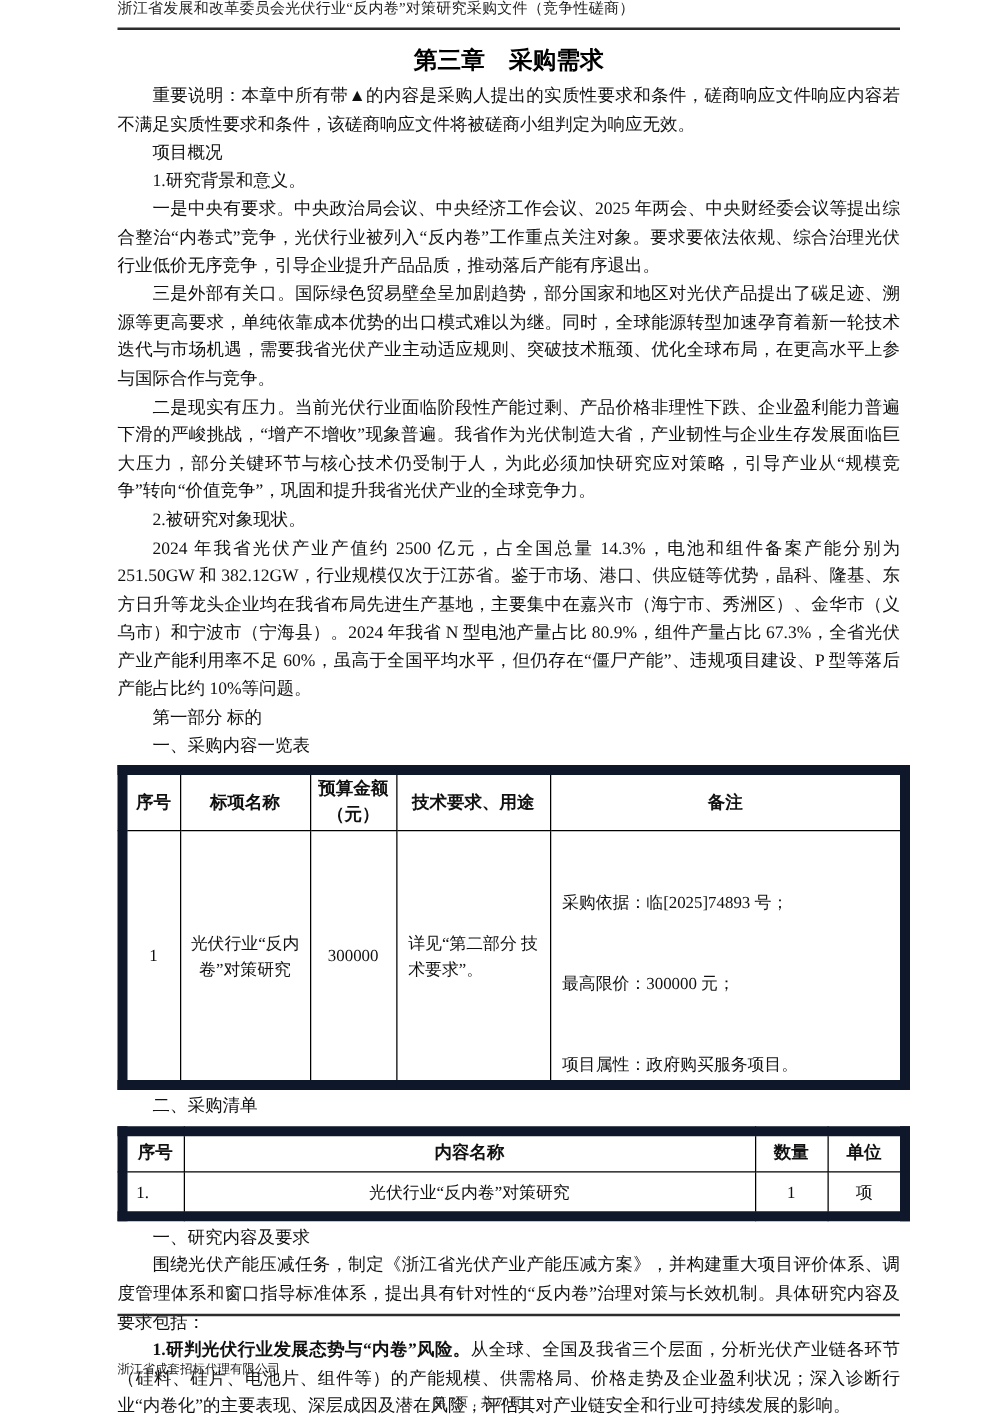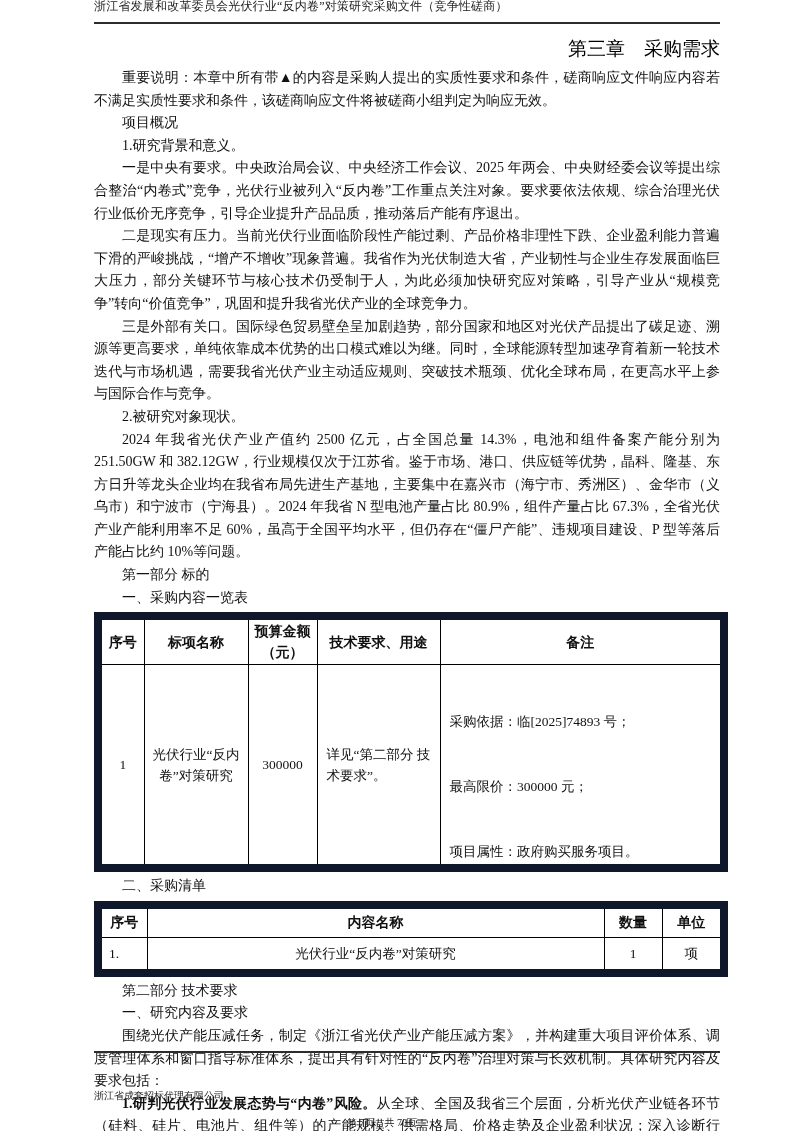--- a/index.html
+++ b/index.html
@@ -9,21 +9,21 @@
     font-family:"Liberation Serif","DejaVu Serif",serif;
     overflow:hidden;
   }
   .content { position:absolute; left:94px; top:0; width:626px; }
   .doc-header {
     font-size:12px; text-align:left;
     color:#222; letter-spacing:0.2px; line-height:13px;
   }
   .header-rule { border-bottom:2px solid #2d2d2d; margin-top:9px; }
   .chapter-title {
-    font-size:19px; font-weight:normal; text-align:right;
+    font-size:19px; font-weight:bold; text-align:center;
     margin-top:11px; line-height:27px; color:#000;
   }
   .body { font-size:14px; line-height:22.6px; text-align:justify; margin-top:5px; }
   .body p { margin:0; text-indent:2em; }
   .bold { font-weight:normal; }
   table {
     border-collapse:collapse; width:626px; table-layout:fixed;
     margin:3px 0; font-size:13.5px;
   }
   .t1, .t2 { border:8px solid #0f172a; }
@@ -57,22 +57,22 @@
   <div class="content">
     <div class="doc-header">浙江省发展和改革委员会光伏行业“反内卷”对策研究采购文件（竞争性磋商）</div>
     <div class="header-rule"></div>
     <div class="chapter-title">第三章　采购需求</div>
 
     <div class="body">
       <p>重要说明：本章中所有带▲的内容是采购人提出的实质性要求和条件，磋商响应文件响应内容若不满足实质性要求和条件，该磋商响应文件将被磋商小组判定为响应无效。</p>
       <p class="bold">项目概况</p>
       <p>1.研究背景和意义。</p>
       <p>一是中央有要求。中央政治局会议、中央经济工作会议、2025 年两会、中央财经委会议等提出综合整治“内卷式”竞争，光伏行业被列入“反内卷”工作重点关注对象。要求要依法依规、综合治理光伏行业低价无序竞争，引导企业提升产品品质，推动落后产能有序退出。</p>
+      <p>三是外部有关口。国际绿色贸易壁垒呈加剧趋势，部分国家和地区对光伏产品提出了碳足迹、溯源等更高要求，单纯依靠成本优势的出口模式难以为继。同时，全球能源转型加速孕育着新一轮技术迭代与市场机遇，需要我省光伏产业主动适应规则、突破技术瓶颈、优化全球布局，在更高水平上参与国际合作与竞争。</p>
       <p>二是现实有压力。当前光伏行业面临阶段性产能过剩、产品价格非理性下跌、企业盈利能力普遍下滑的严峻挑战，“增产不增收”现象普遍。我省作为光伏制造大省，产业韧性与企业生存发展面临巨大压力，部分关键环节与核心技术仍受制于人，为此必须加快研究应对策略，引导产业从“规模竞争”转向“价值竞争”，巩固和提升我省光伏产业的全球竞争力。</p>
-      <p>三是外部有关口。国际绿色贸易壁垒呈加剧趋势，部分国家和地区对光伏产品提出了碳足迹、溯源等更高要求，单纯依靠成本优势的出口模式难以为继。同时，全球能源转型加速孕育着新一轮技术迭代与市场机遇，需要我省光伏产业主动适应规则、突破技术瓶颈、优化全球布局，在更高水平上参与国际合作与竞争。</p>
       <p>2.被研究对象现状。</p>
       <p>2024 年我省光伏产业产值约 2500 亿元，占全国总量 14.3%，电池和组件备案产能分别为 251.50GW 和 382.12GW，行业规模仅次于江苏省。鉴于市场、港口、供应链等优势，晶科、隆基、东方日升等龙头企业均在我省布局先进生产基地，主要集中在嘉兴市（海宁市、秀洲区）、金华市（义乌市）和宁波市（宁海县）。2024 年我省 N 型电池产量占比 80.9%，组件产量占比 67.3%，全省光伏产业产能利用率不足 60%，虽高于全国平均水平，但仍存在“僵尸产能”、违规项目建设、P 型等落后产能占比约 10%等问题。</p>
 
       <p class="bold">第一部分 标的</p>
       <p class="bold">一、采购内容一览表</p>
 
       <table class="t1">
         <colgroup>
           <col style="width:46px">
             <col style="width:104px">
@@ -120,21 +120,20 @@
           </tr>
           <tr class="brow">
             <td class="num-left">1.</td>
             <td>光伏行业“反内卷”对策研究</td>
             <td>1</td>
             <td>项</td>
           </tr>
         </tbody>
       </table>
 
-      <p class="bold">第二部分 技术要求</p>
       <p class="bold">一、研究内容及要求</p>
       <p>围绕光伏产能压减任务，制定《浙江省光伏产业产能压减方案》，并构建重大项目评价体系、调度管理体系和窗口指导标准体系，提出具有针对性的“反内卷”治理对策与长效机制。具体研究内容及要求包括：</p>
       <p><b>1.研判光伏行业发展态势与“内卷”风险。</b><span>从全球、全国及我省三个层面，分析光伏产业链各环节（硅料、硅片、电池片、组件等）的产能规模、供需格局、价格走势及企业盈利状况；深入诊断行业“内卷化”的主要表现、深层成因及潜在风险，评估其对产业链安全和行业可持续发展的影响。</span></p>
     </div>
   </div>
 
   <div class="footer-rule"></div>
   <div class="footer">
     <span>浙江省成套招标代理有限公司</span>
     <span class="pageinfo">第 7页，共 70页</span>

